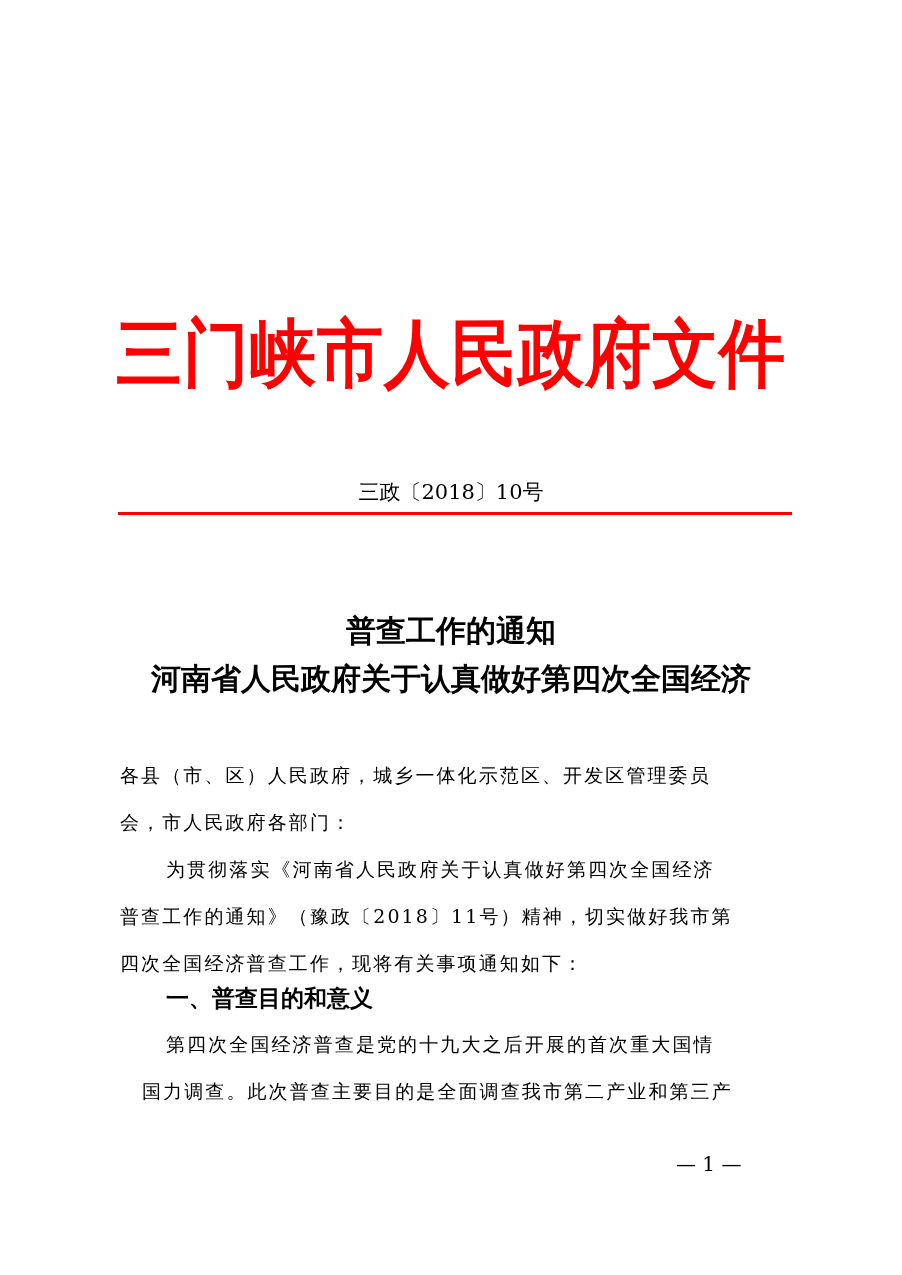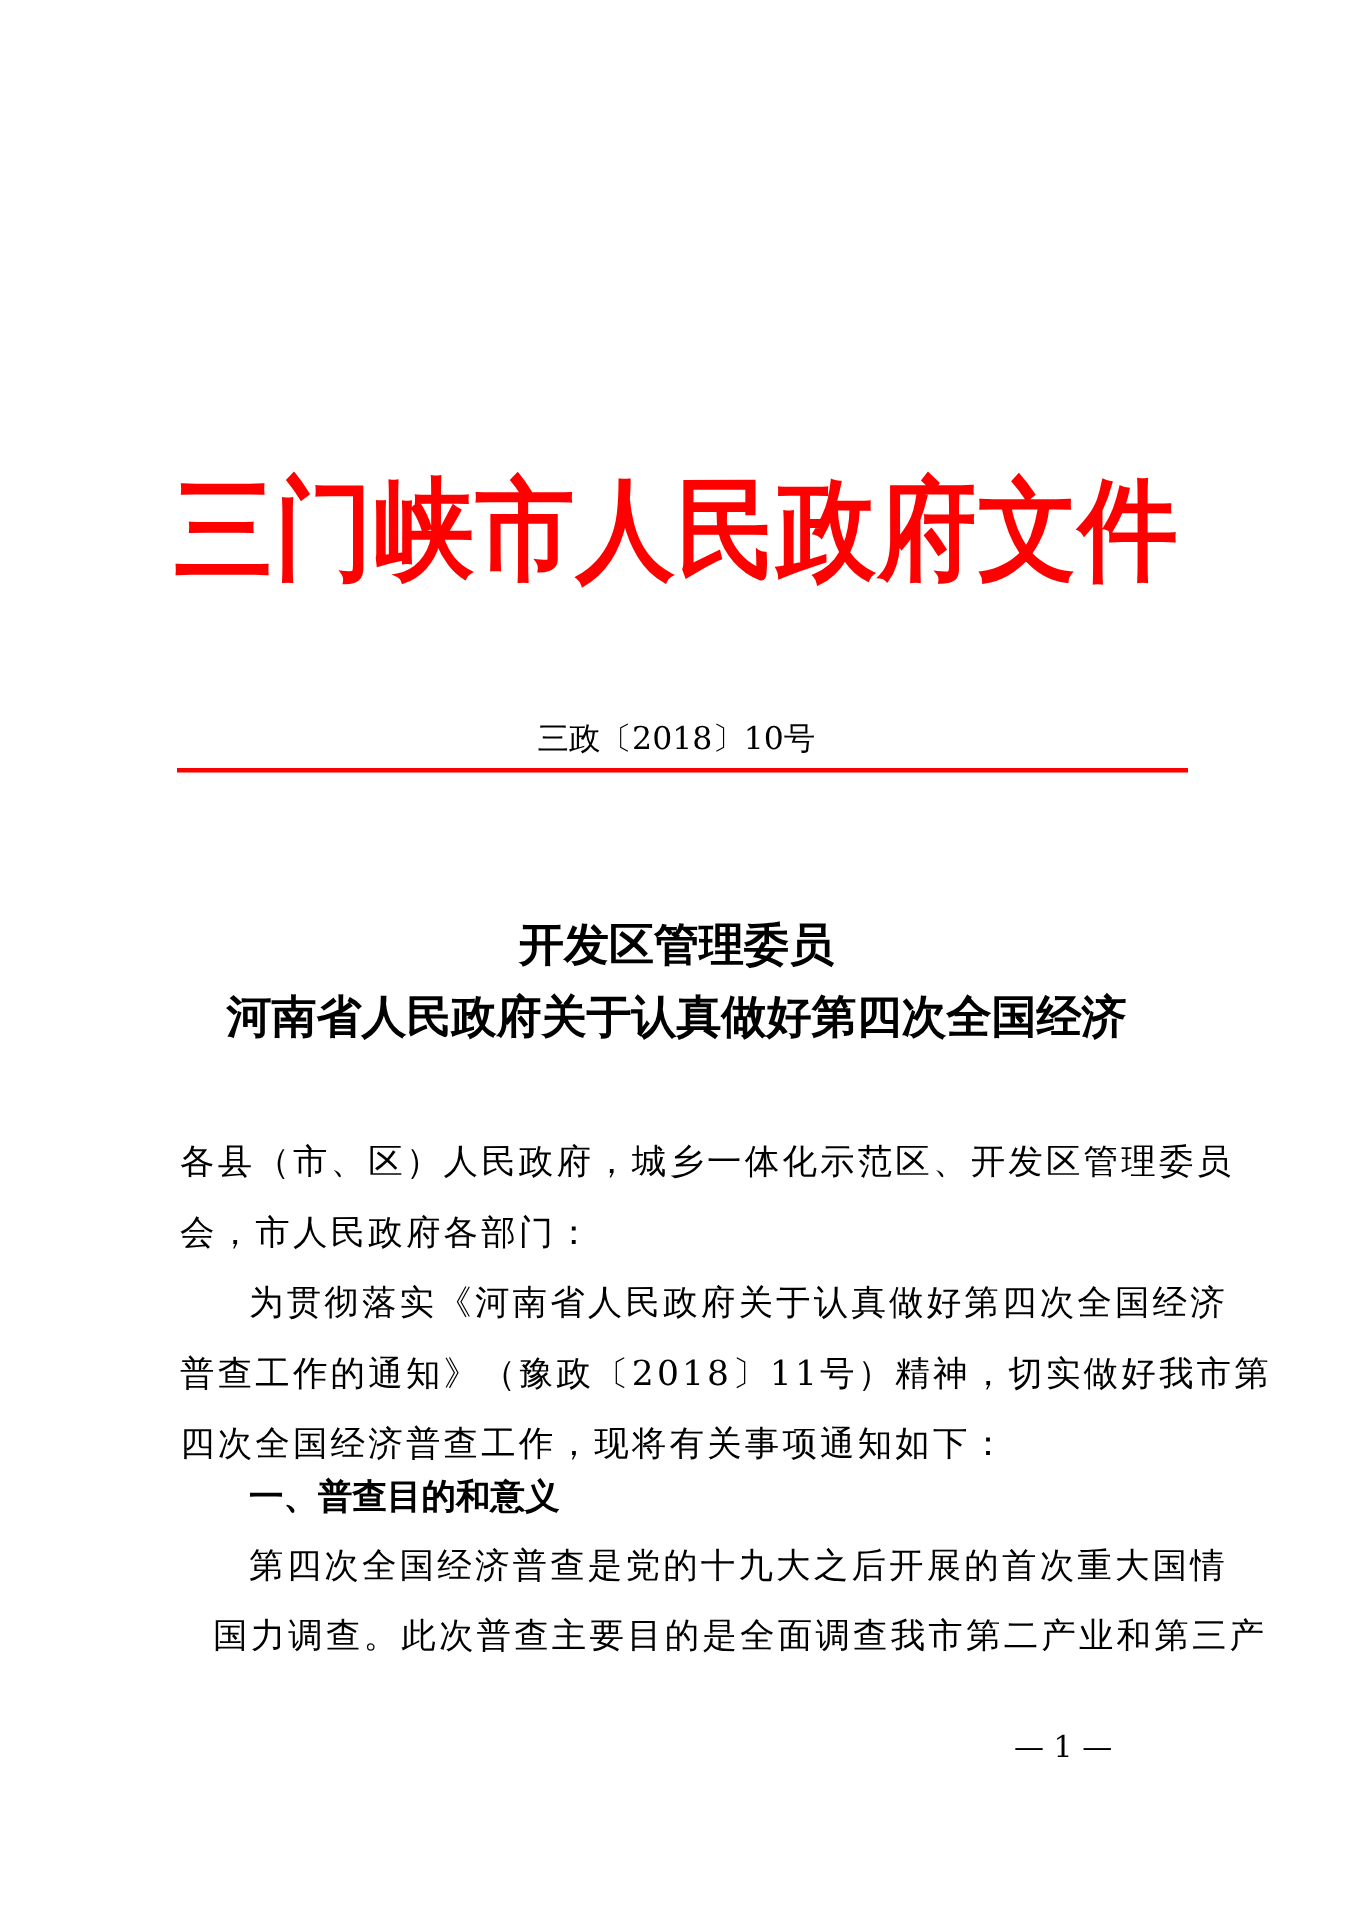--- a/index.html
+++ b/index.html
@@ -19,41 +19,41 @@
     position: absolute; left: 118px; width: 674px; top: 512px; height: 3px;
     background: #ff0000;
   }
   .doc-title {
     position: absolute; left: 0; width: 902px; text-align: center;
     font-size: 30px; font-weight: bold; line-height: 40px;
   }
   .t1 { top: 611px; }
   .t2 { top: 659px; }
   .para {
-    position: absolute; left: 120px; width: 672px; font-size: 23px; line-height: 28px;
+    position: absolute; left: 120px; width: 672px; font-size: 19px; line-height: 28px;
     white-space: nowrap; letter-spacing: 2.1px;
   }
   .heading {
     position: absolute; left: 166px; font-size: 23px; font-weight: bold;
     font-family: "DejaVu Sans", sans-serif; line-height: 28px;
   }
   .page-num {
     position: absolute; left: 676px; top: 1150px; font-size: 20px; line-height: 28px;
     white-space: pre;
   }
 </style>
 </head>
 <body>
 
 <div>
   <div class="header-title">三门峡市人民政府文件</div>
   <div class="doc-number">三政〔2018〕10号</div>
   <div class="red-rule"></div>
 
-  <div class="doc-title t1">开发区管理委员</div>
+  <div class="doc-title t1">普查工作的通知</div>
   <div class="doc-title t2">河南省人民政府关于认真做好第四次全国经济</div>
 
   <div class="para" style="top:761px;">各县（市、区）人民政府，城乡一体化示范区、开发区管理委员</div>
   <div class="para" style="top:808px;">会，市人民政府各部门：</div>
   <div class="para" style="top:855px; left:166px;">为贯彻落实《河南省人民政府关于认真做好第四次全国经济</div>
   <div class="para" style="top:902px;">普查工作的通知》（豫政〔2018〕11号）精神，切实做好我市第</div>
   <div class="para" style="top:949px;">四次全国经济普查工作，现将有关事项通知如下：</div>
 
   <div class="heading" style="top:984px;">一、普查目的和意义</div>
 

